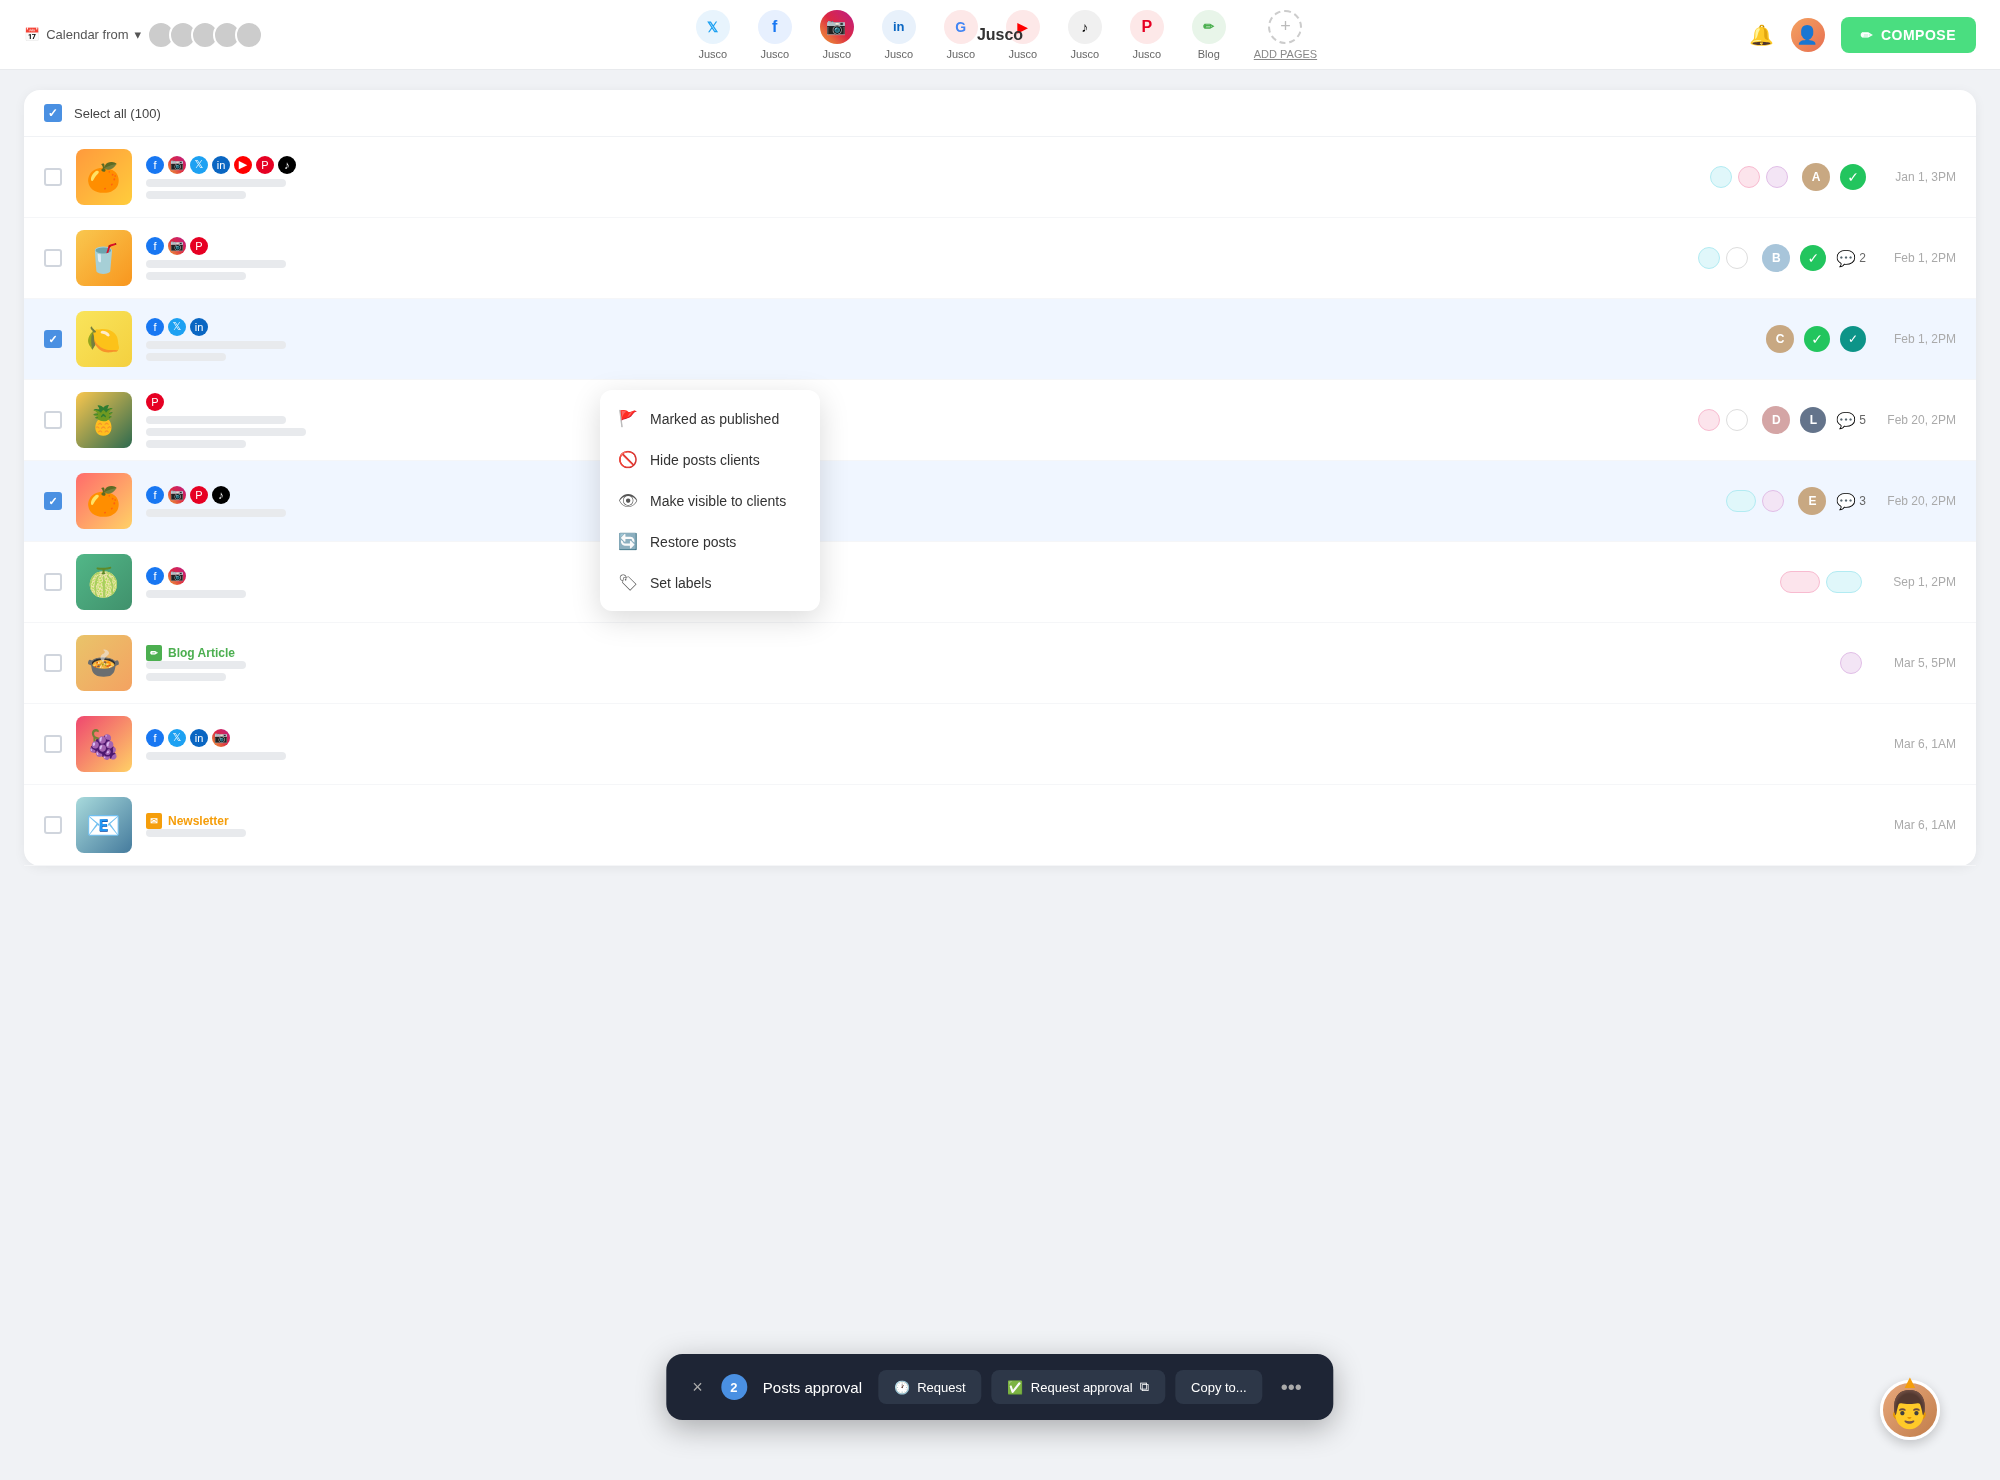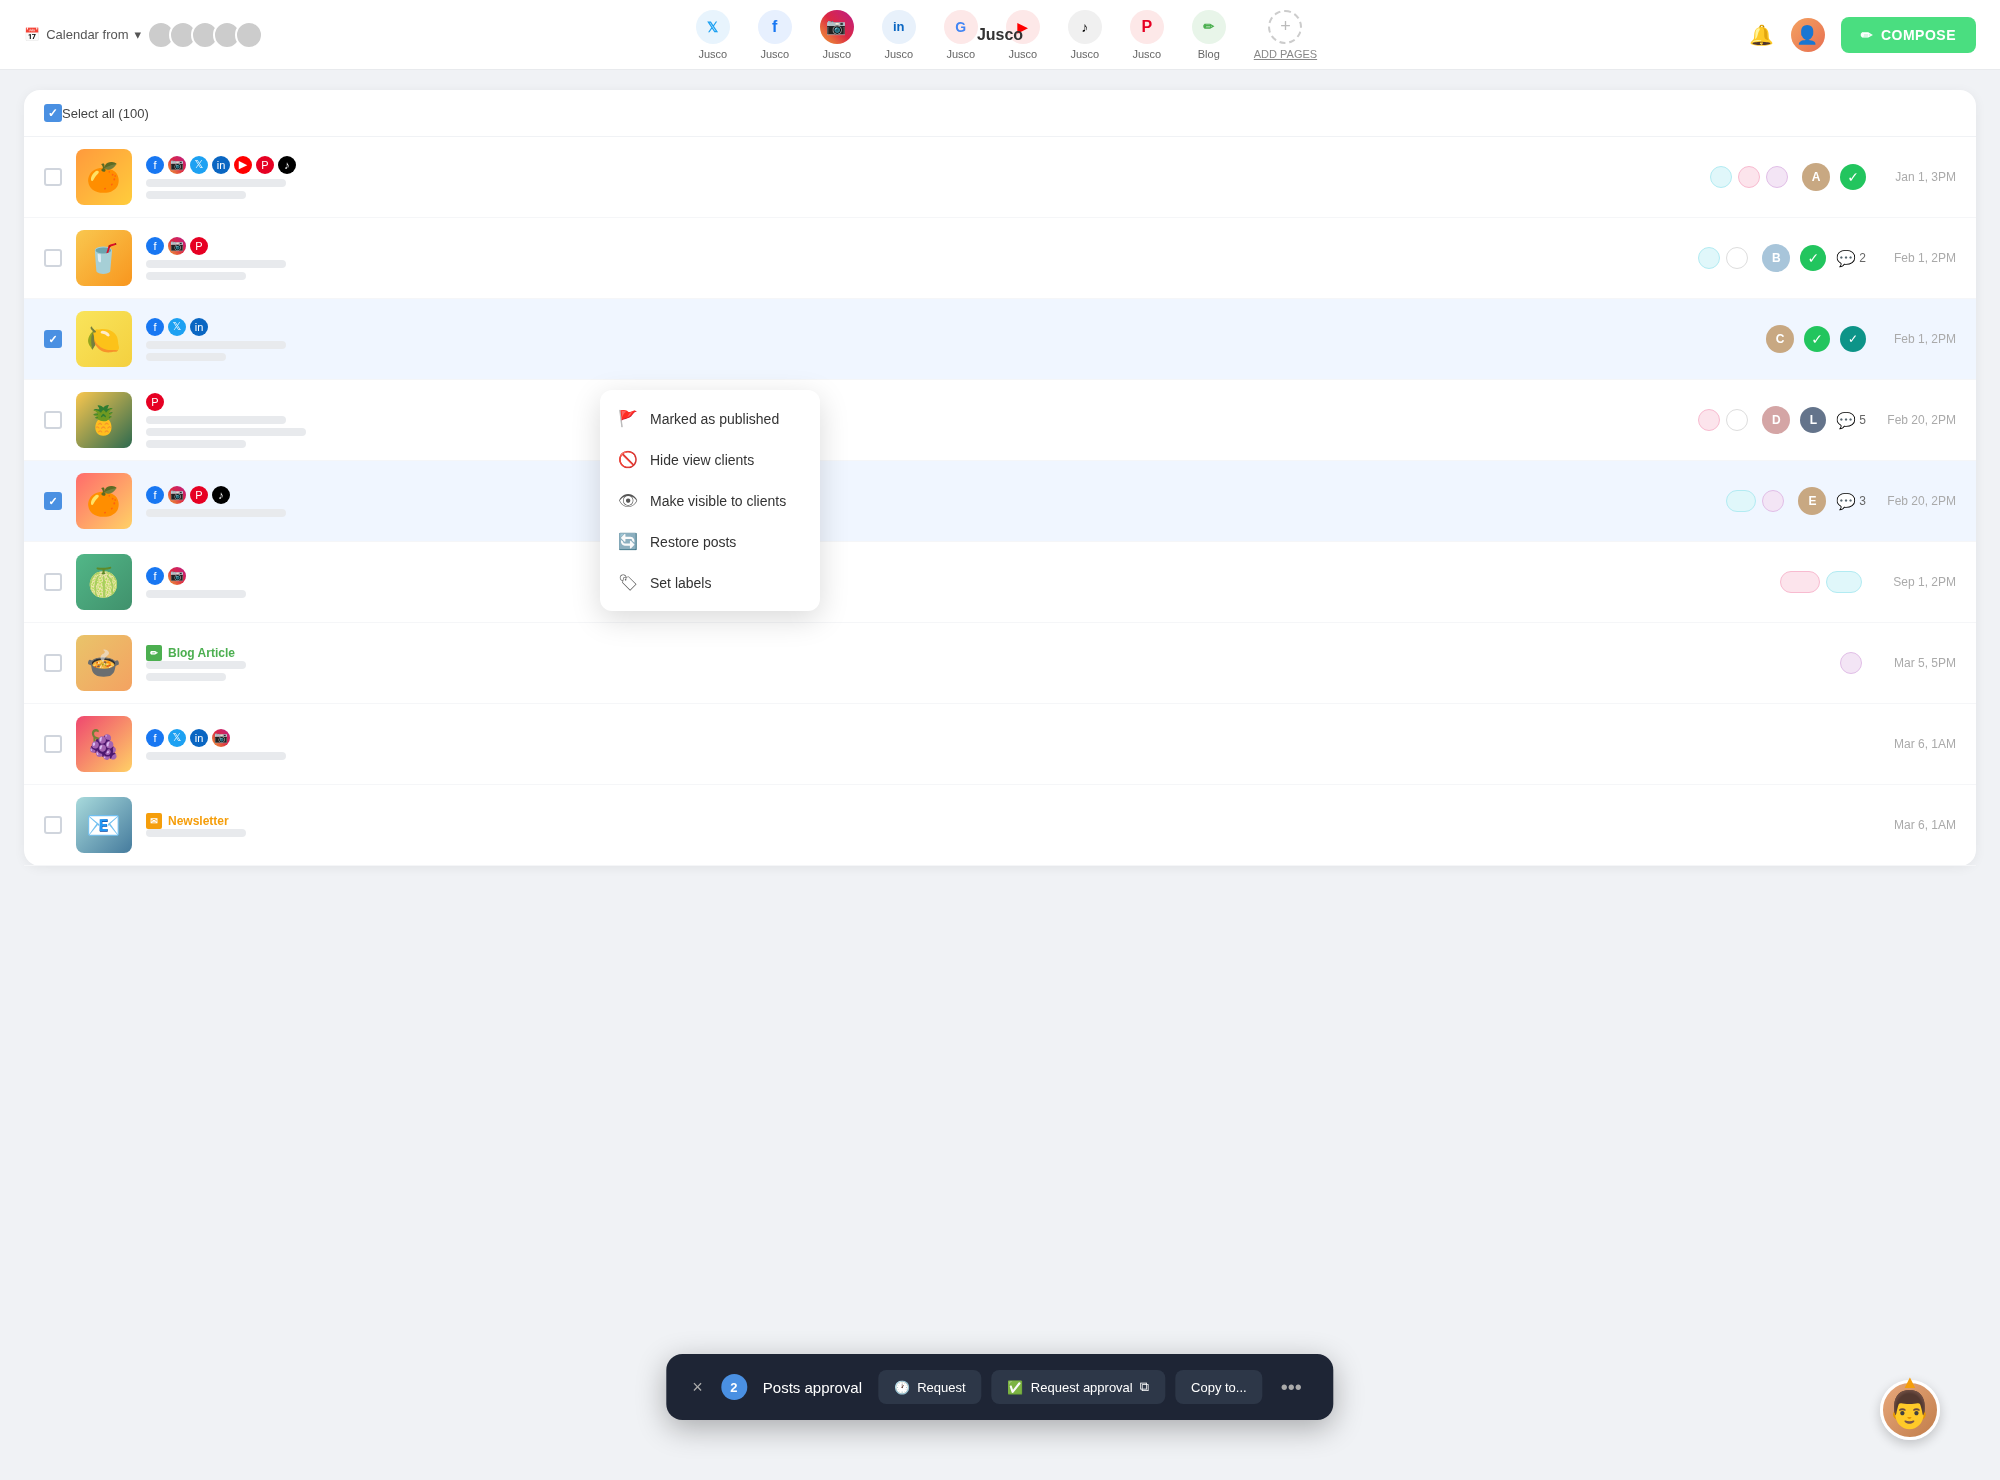--- a/index.html
+++ b/index.html
@@ -31,21 +31,21 @@
     .compose-btn { background: #4ade80; color: #fff; border: none; border-radius: 8px; padding: 10px 20px; font-size: 14px; font-weight: 700; cursor: pointer; display: flex; align-items: center; gap: 8px; letter-spacing: 0.5px; }
 
     
     .header-right { display: flex; align-items: center; gap: 16px; }
 
     
     .main { padding: 20px 24px; }
     .content-card { background: #fff; border-radius: 16px; overflow: visible; box-shadow: 0 2px 12px rgba(0,0,0,0.06); }
 
     
-    .select-all-bar { padding: 14px 20px; display: flex; align-items: center; border-bottom: 1px solid #f0f2f5; }
+    .select-all-bar { padding: 14px 20px; display: flex; align-items: center; gap: 12px; border-bottom: 1px solid #f0f2f5; }
     .select-all-checkbox { width: 18px; height: 18px; background: #4a90e2; border-radius: 3px; display: flex; align-items: center; justify-content: center; }
     .select-all-checkbox::after { content: '✓'; color: #fff; font-size: 12px; font-weight: bold; }
     .select-all-label { font-size: 13px; color: #444; }
 
     
     .post-row { display: flex; align-items: center; padding: 12px 20px; border-bottom: 1px solid #f5f6f8; gap: 14px; min-height: 72px; position: relative; }
     .post-row.selected { background: #f0f6ff; }
 
     .row-checkbox { width: 18px; height: 18px; border: 2px solid #d0d5dd; border-radius: 3px; flex-shrink: 0; }
     .row-checkbox.checked { background: #4a90e2; border-color: #4a90e2; display: flex; align-items: center; justify-content: center; }
@@ -432,21 +432,21 @@
   </div>
 </div>
 
 <div class="context-menu">
   <div class="menu-item">
     <span class="menu-icon">🚩</span>
     <span>Marked as published</span>
   </div>
   <div class="menu-item">
     <span class="menu-icon">🚫</span>
-    <span>Hide view clients</span>
+    <span>Hide posts clients</span>
   </div>
   <div class="menu-item">
     <span class="menu-icon">👁</span>
     <span>Make visible to clients</span>
   </div>
   <div class="menu-item">
     <span class="menu-icon">🔄</span>
     <span>Restore posts</span>
   </div>
   <div class="menu-item">

